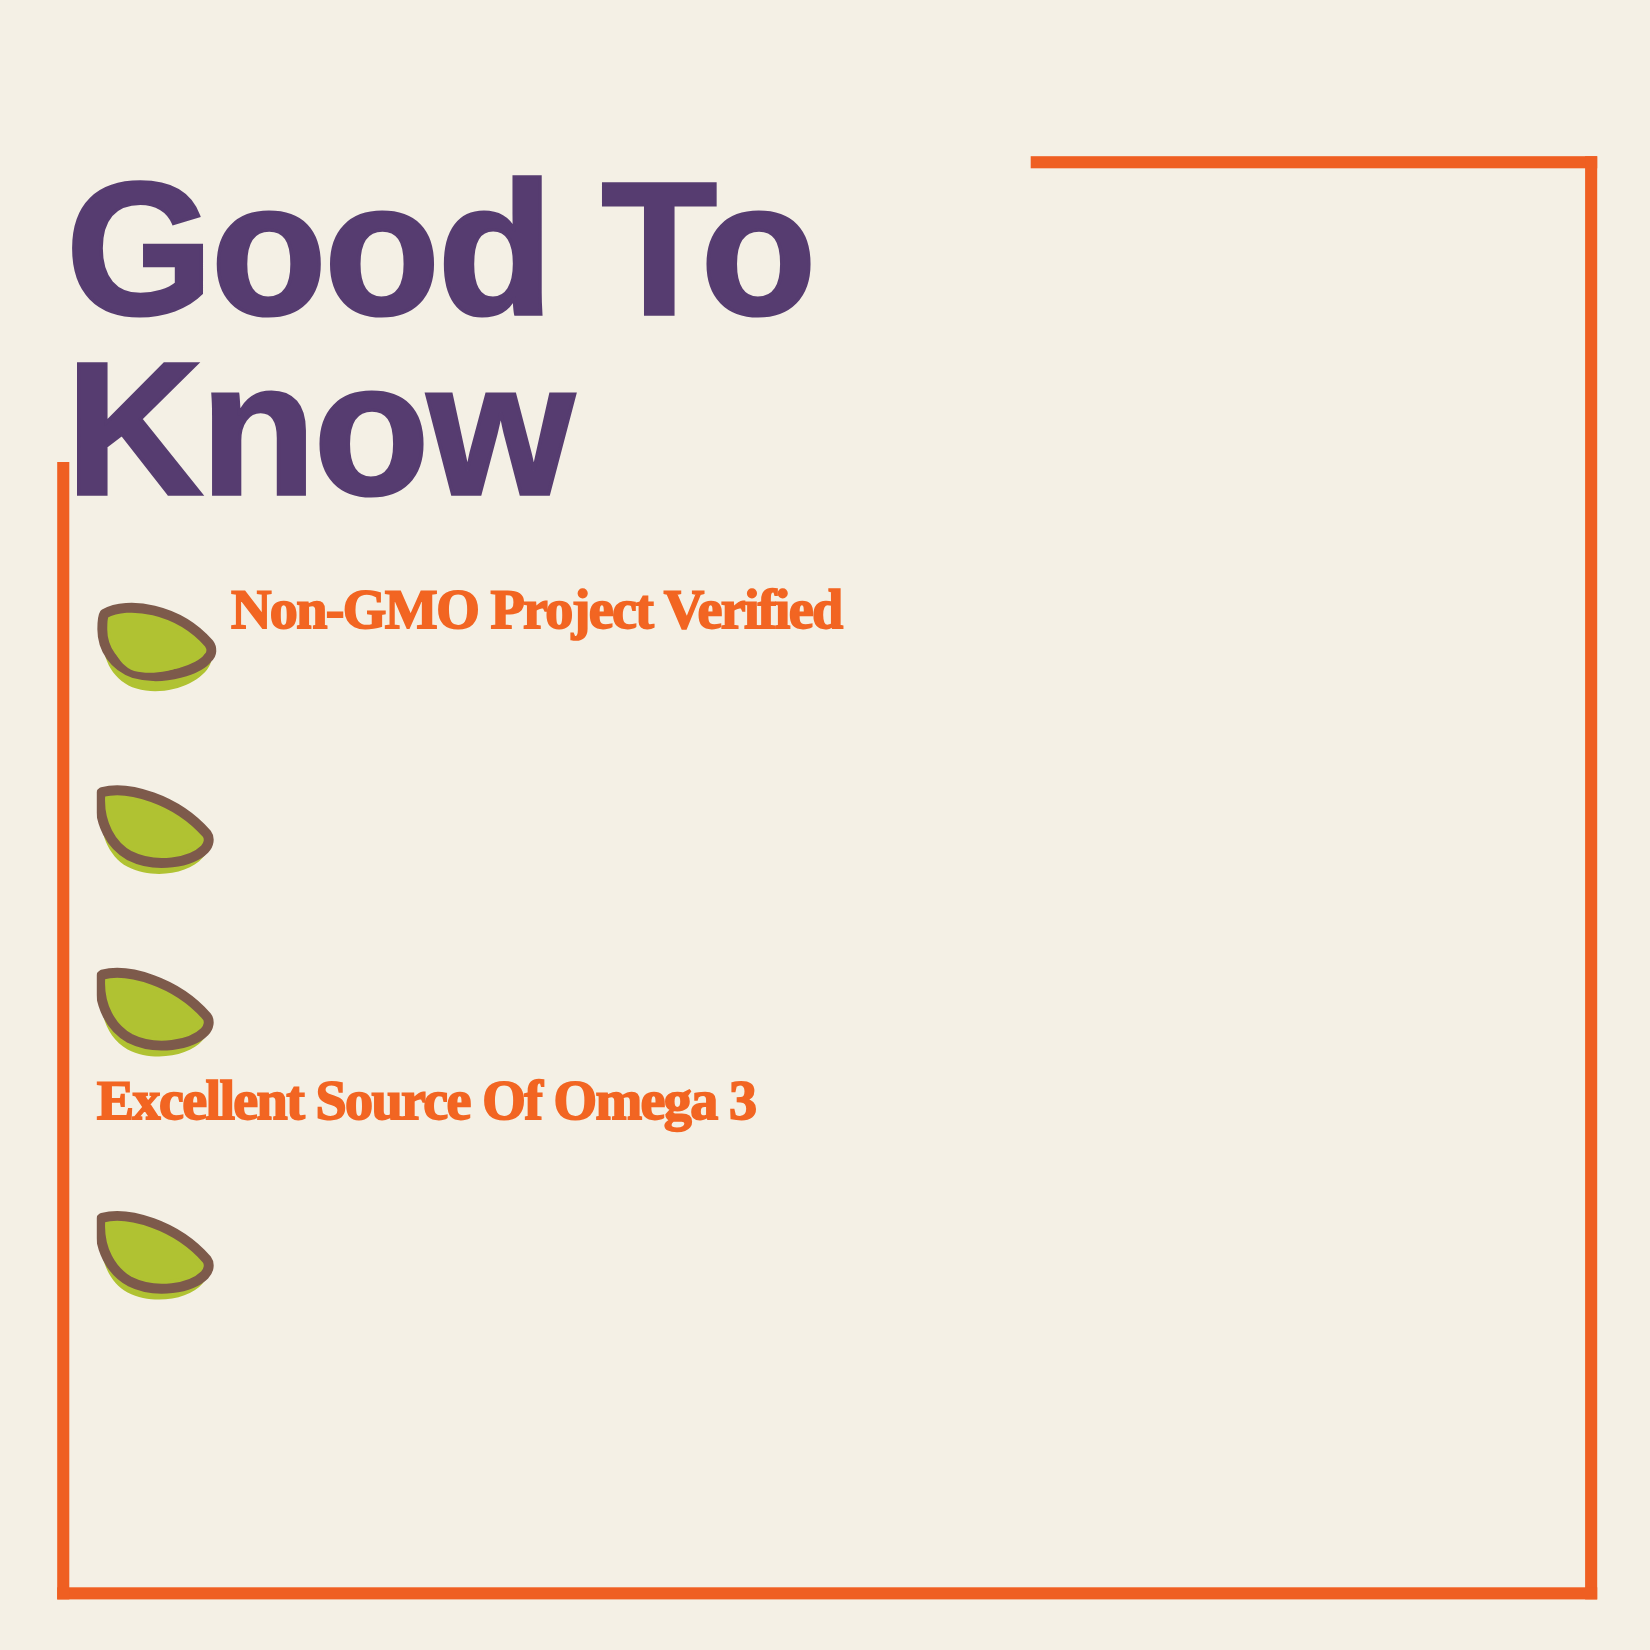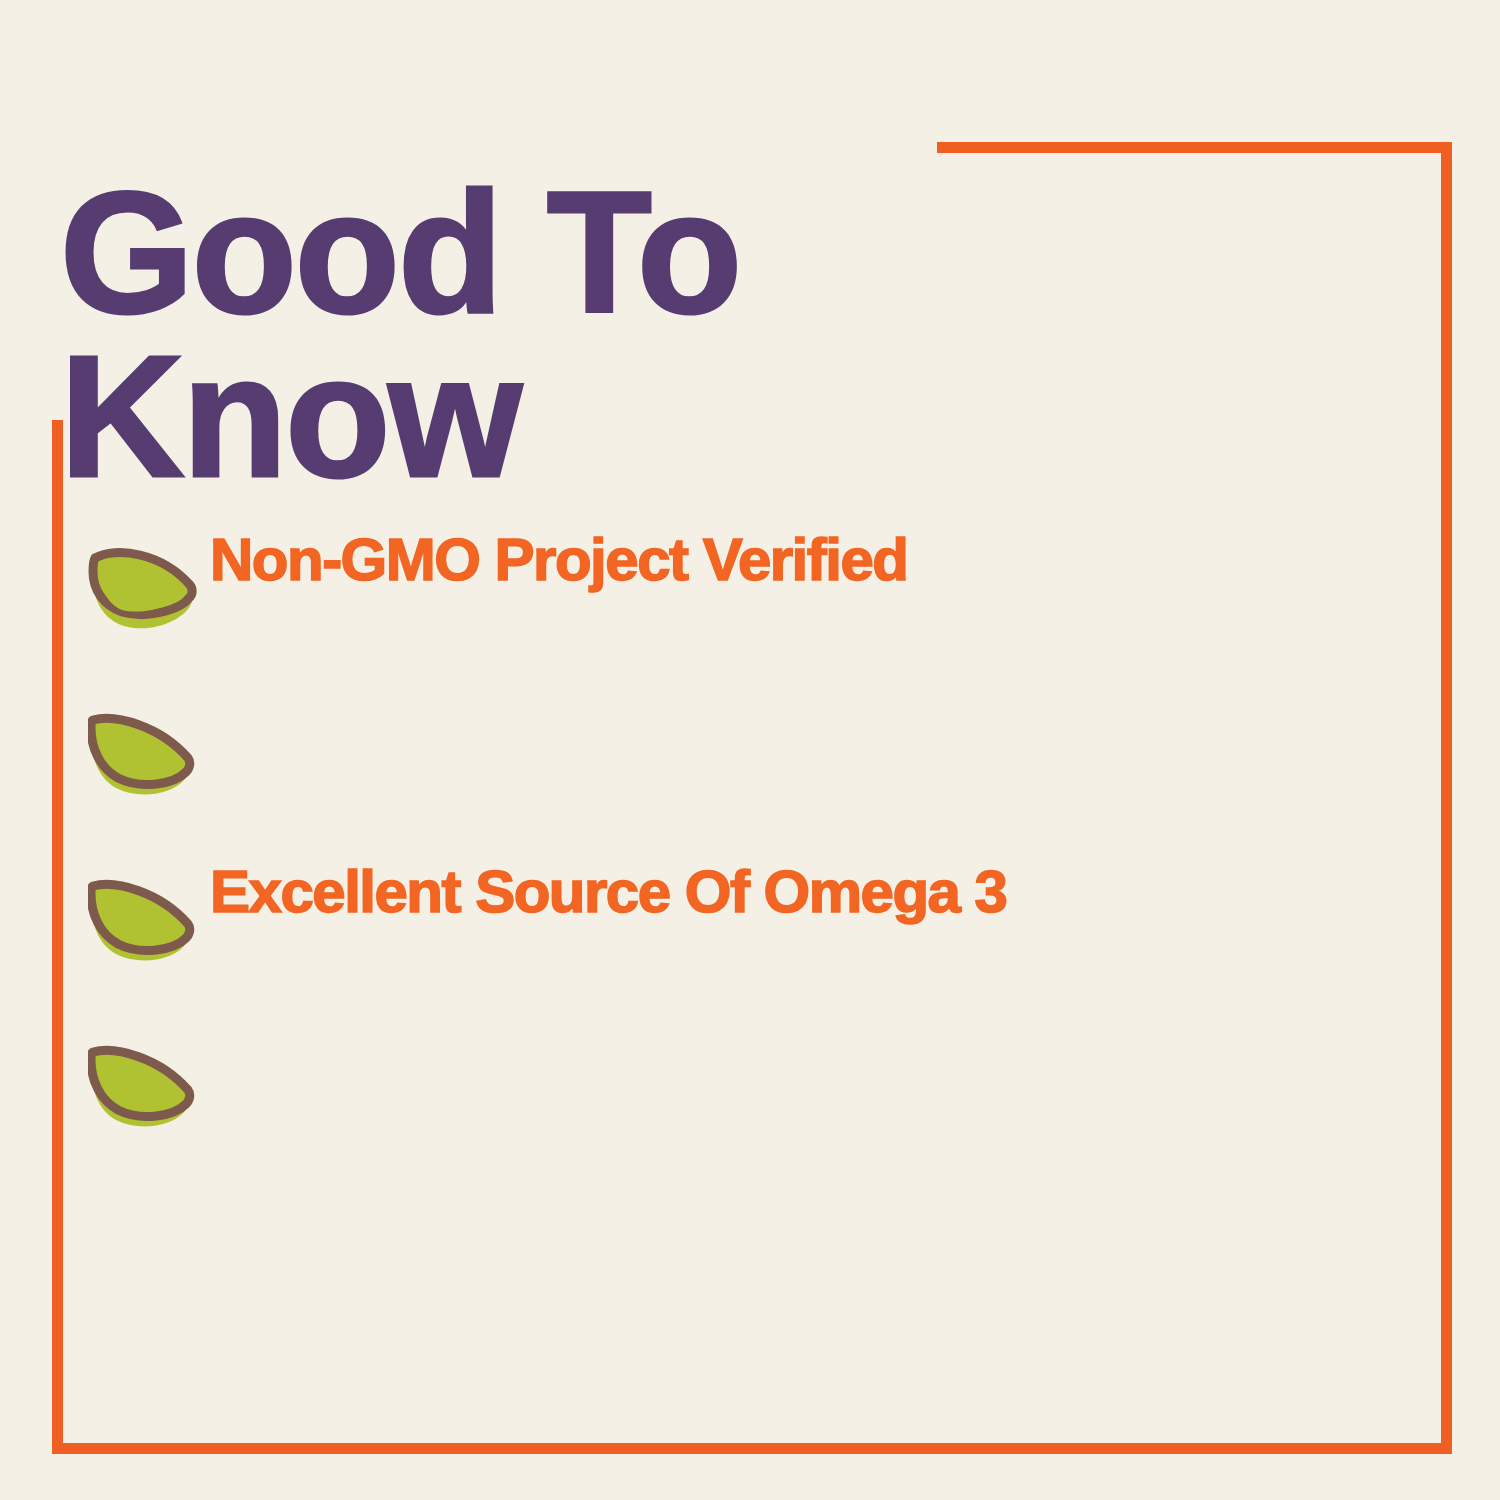--- a/index.html
+++ b/index.html
@@ -18,21 +18,21 @@
     width: 1500px;
     height: 1500px;
     background: #f4f0e5;
     overflow: hidden;
   }
 
   
   .heading {
     position: absolute;
     left: 60px;
-    top: 56px;
+    top: 30px;
     width: 900px;
     color: #563c70;
     font-family: "Liberation Sans", sans-serif;
     font-weight: bold;
     font-size: 172px;
     line-height: 0.95;
     letter-spacing: -2px;
     -webkit-text-stroke: 3px #563c70;
     font-stretch: condensed;
   }
@@ -97,36 +97,36 @@
     margin-right: 10px;
     margin-top: 14px;
   }
   .leaf-icon svg {
     display: block;
     width: 112px;
     height: 100px;
   }
   .benefit-text {
     color: #f26522;
-    font-family: Liberation Sans, sans-serif;
+    font-family: Liberation Serif, serif;
     font-weight: bold;
-    font-size: 60px;
+    font-size: 51px;
     line-height: 1.08;
     letter-spacing: -1.5px;
     -webkit-text-stroke: 1.6px #f26522;
     padding-top: 0;
   }
   .benefit-text .wrap-line {
     display: block;
   }
 
   
   .row-0 { margin-bottom: 52px; }
   .row-1 { margin-bottom: 52px; }
-  .row-2 { margin-bottom: 52px; }
+  .row-2 { margin-bottom: 52px; flex-direction: column; }
 </style>
 </head>
 <body>
 
 <div id="poster">
 
   <h1 class="heading">
     <span class="heading-line">Good To</span>
     <span class="heading-line">Know</span>
   </h1>

